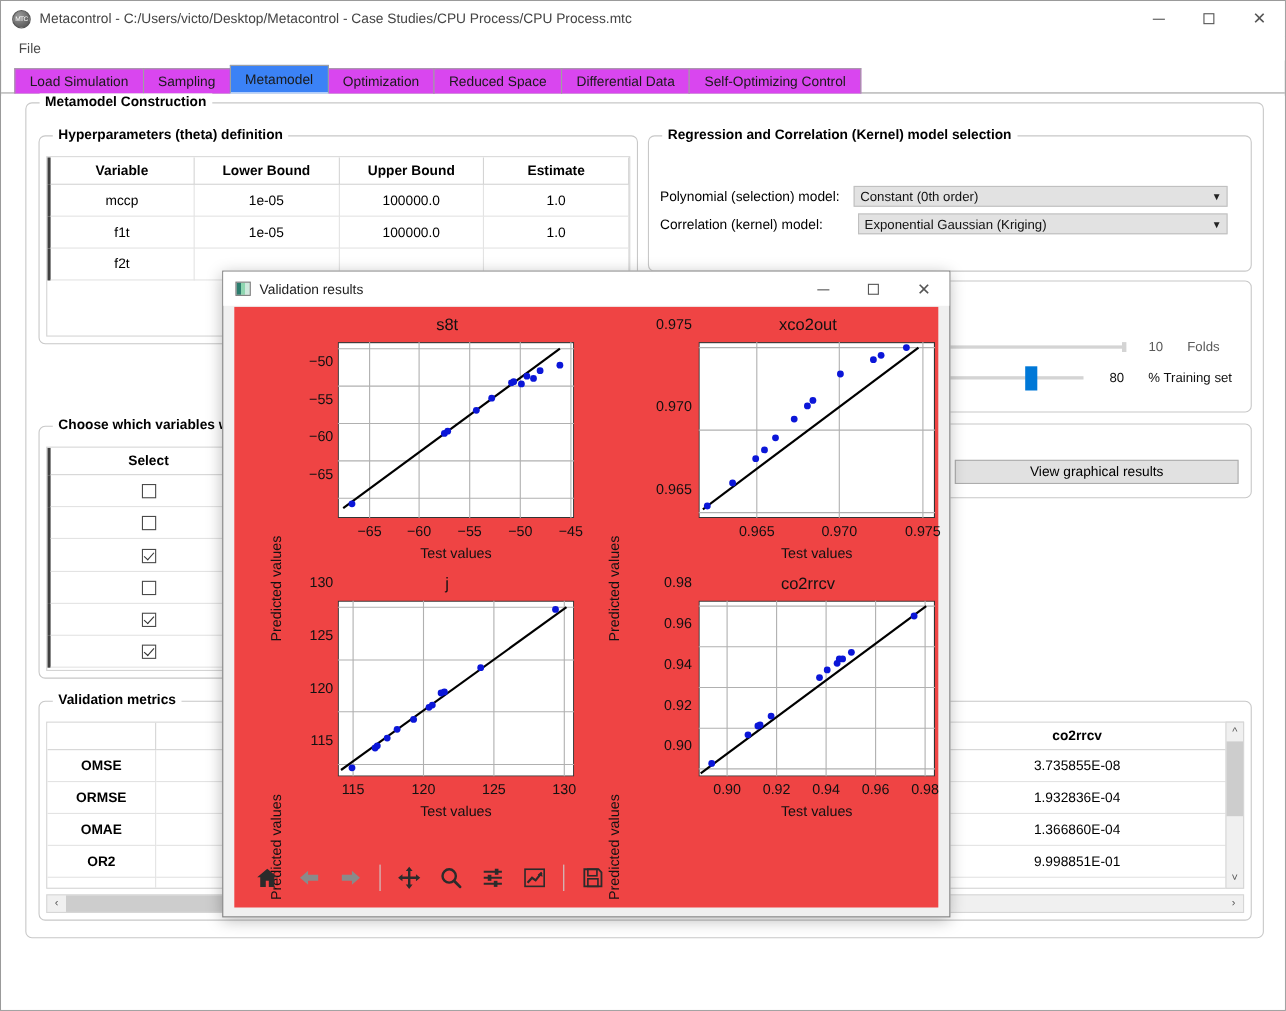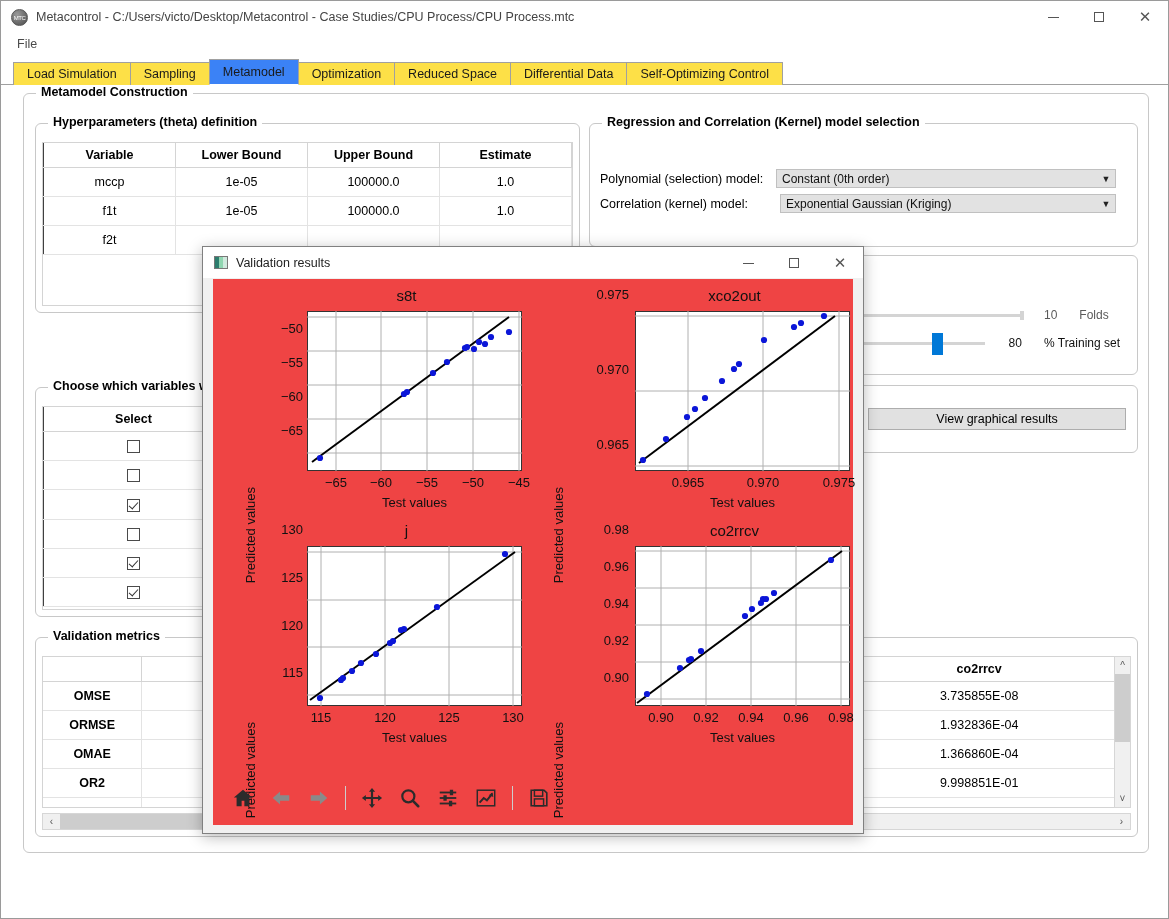--- a/index.html
+++ b/index.html
@@ -54,21 +54,21 @@
     height:24px; margin-top:6px; padding-left:12px;
     display:flex; align-items:flex-end;
     border-bottom:1px solid #a0a0a0;
     position:relative;
   }
   .tab {
     height:23px; line-height:22px;
     padding:0 13px;
     border:1px solid #a0a0a0;
     border-bottom:none;
-    background:#fde047;
+    background:#d946ef;
     font-size:12.5px;
     color:#1a1a1a;
     margin-right:-1px;
     position:relative; top:1px;
     white-space:nowrap;
   }
   .tab.active {
     background:#3b82f6;
     height:26px; line-height:25px;
     top:1px;
@@ -98,21 +98,21 @@
   table.grid th {
     font-weight:bold; font-size:12.5px; text-align:center;
     padding:5px 2px; border:1px solid #d4d4d4; border-top:none;
     background:#fff; color:#000;
   }
   table.grid td {
     text-align:center; font-size:12.5px; padding:7px 2px;
     border:1px solid #e3e3e3; color:#000;
   }
   table.grid td.sel { background:#ececec; }
-  table.grid tr td:first-child, table.grid tr th:first-child { border-left:1px solid #404040; }
+  table.grid tr td:first-child, table.grid tr th:first-child { border-left:3px solid #404040; }
 
   .cbox {
     width:13px; height:13px; border:1px solid #4a4a4a; background:#fff;
     display:inline-block; position:relative; vertical-align:middle;
   }
   .cbox.checked:after {
     content:""; position:absolute; left:3px; top:0px;
     width:4px; height:8px; border:solid #333; border-width:0 1.6px 1.6px 0;
     transform:rotate(42deg);
   }
@@ -283,21 +283,21 @@
       <div class="sliderrow" style="position:absolute; left:230px; top:80px; width:300px;">
         <div class="strack" style="width:200px;">
           <div class="sthumb" style="left:112px;"></div>
         </div>
         <span class="sval" style="color:#111;">80</span>
         <span class="sval" style="margin-left:6px; color:#111;">% Training set</span>
       </div>
     </div>
 
     <div class="group" style="left:588px; top:298px; width:549px; height:68px;">
-      <div class="btn" style="position:absolute; left:278px; top:22px; width:258px; height:22px; line-height:21px;">View graphical results</div>
+      <div class="btn" style="position:absolute; left:278px; top:32px; width:258px; height:22px; line-height:21px;">View graphical results</div>
     </div>
 
     <div class="group" style="left:34px; top:300px; width:545px; height:230px;">
       <div class="glabel">Choose which variables will h</div>
       <div style="position:absolute; left:6px; top:18px; right:6px; bottom:6px; border:1px solid #d4d4d4; overflow:hidden;">
         <table class="grid">
           <tbody>
               <tr>
             <th style="width:180px;">Select</th>
             <th></th>

